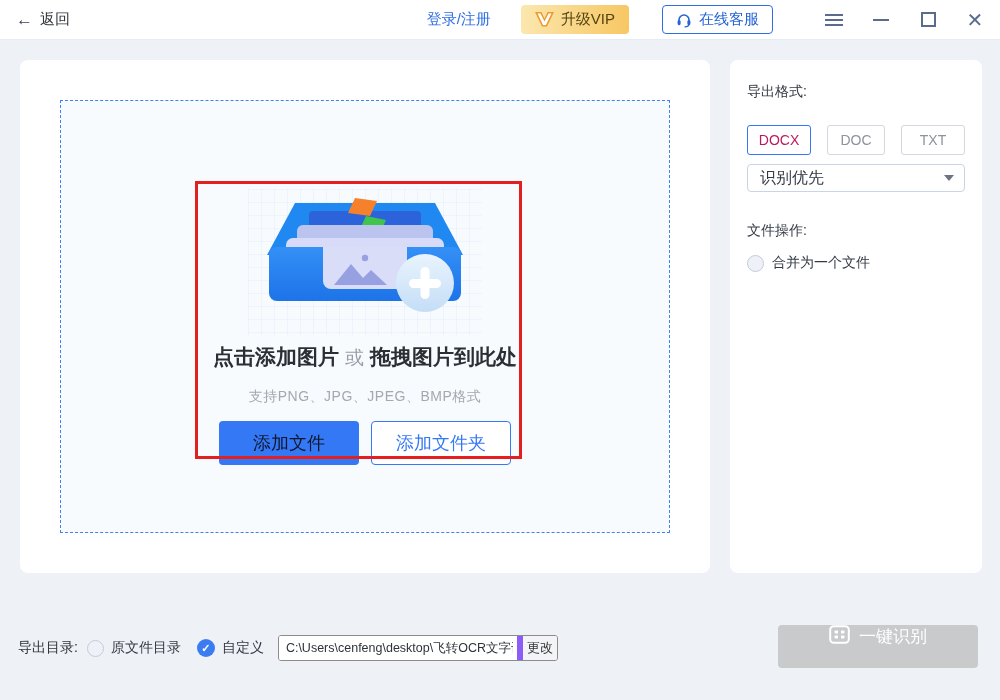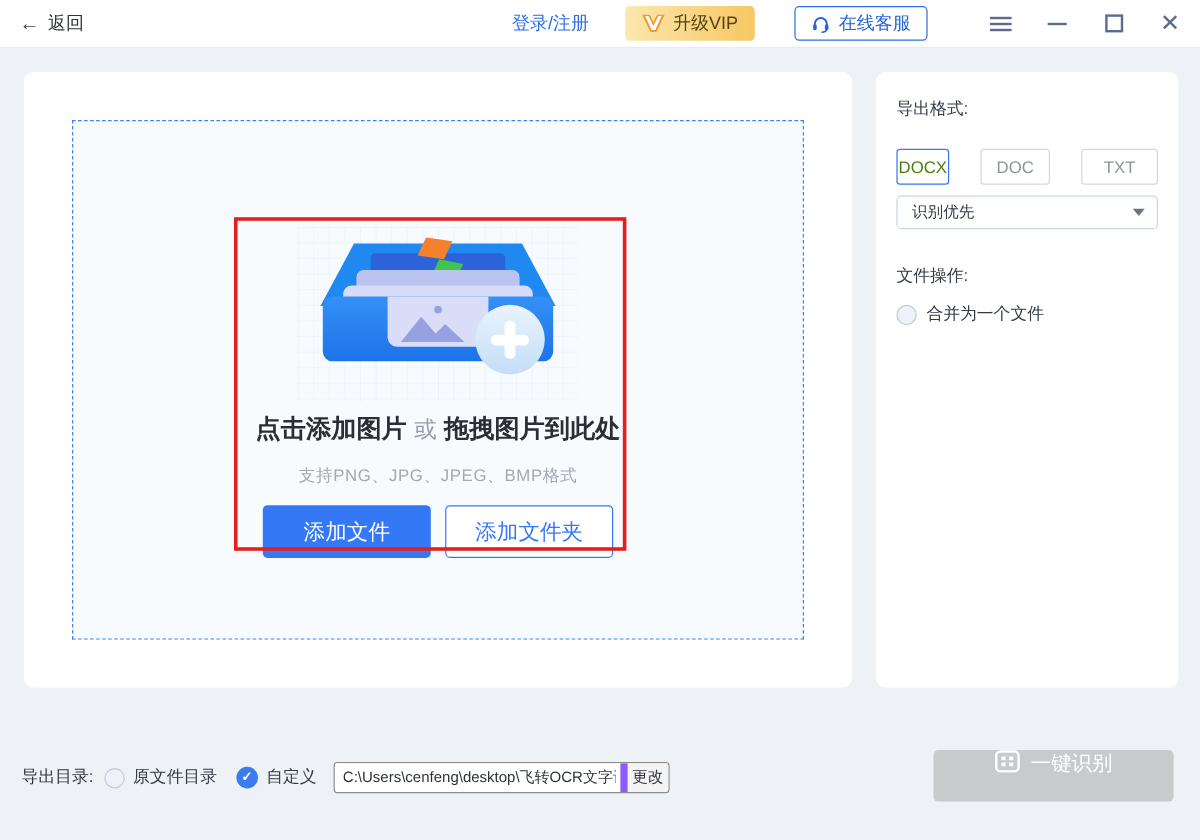--- a/index.html
+++ b/index.html
@@ -59,21 +59,21 @@
       linear-gradient(rgba(70,140,245,.06) 1px, transparent 1px),
       linear-gradient(90deg, rgba(70,140,245,.06) 1px, transparent 1px);
     background-size:13px 13px;
   }
   .dz-title { margin-top:8px; font-size:21px; font-weight:bold; color:#2b2e33; }
   .dz-title .or { font-weight:normal; color:#979ea8; padding:0 6px; font-size:19px; }
   .dz-hint { margin-top:17px; font-size:14px; color:#a3a9b1; letter-spacing:.5px; }
   .dz-buttons { margin-top:15px; display:flex; gap:12px; }
   .btn-addfile {
     width:140px; height:44px; border-radius:4px; border:none;
-    background:#3478f6; color:#ffffff; font-size:18px; cursor:pointer;
+    background:#3478f6; color:#0f172a; font-size:18px; cursor:pointer;
     font-family:inherit;
   }
   .btn-addfolder {
     width:140px; height:44px; border-radius:4px;
     background:#fff; border:1px solid #3478f6; color:#3478f6; font-size:18px; cursor:pointer;
     font-family:inherit;
   }
   .highlight-box {
     position:absolute; left:195px; top:181px; width:327px; height:278px;
     border:3px solid #e3201f; pointer-events:none; z-index:6;
@@ -84,30 +84,30 @@
     position:absolute; left:730px; top:60px; width:252px; height:513px;
     background:#fff; border-radius:8px; padding:22px 17px 0;
   }
   .side-label { font-size:14px; color:#333a44; }
   .format-row { margin-top:24px; display:flex; justify-content:space-between; }
   .fmt-btn {
     height:30px; border-radius:3px; background:#fff; cursor:pointer;
     border:1px solid #d3d8e0; color:#8d939d; font-size:14px; font-family:inherit;
     display:flex; align-items:center; justify-content:center;
   }
-  .fmt-docx { width:44px; border-color:#3478f6; color:#4d7c0f; }
+  .fmt-docx { width:64px; border-color:#3478f6; color:#be185d; }
   .fmt-doc { width:58px; }
   .fmt-txt { width:64px; }
   .label-effect { margin-top:30px; display:block; }
   .select-box {
     margin-top:9px; height:28px; border:1px solid #c9d4e6; border-radius:4px;
     display:flex; align-items:center; padding:0 10px 0 12px; cursor:pointer;
     background:#fff;
   }
-  .select-value { font-size:13px; color:#333a44; flex:1; }
+  .select-value { font-size:16px; color:#333a44; flex:1; }
   .caret { width:0; height:0; border-left:5px solid transparent; border-right:5px solid transparent; border-top:6px solid #6d747f; }
   .label-ops { margin-top:30px; display:block; }
   .radio-row { margin-top:14px; display:flex; align-items:center; gap:8px; cursor:pointer; }
   .radio-circle {
     width:17px; height:17px; border-radius:50%;
     border:1px solid #c3cbd9; background:#eef1f8; flex:0 0 auto;
   }
   .radio-label { font-size:14px; color:#333a44; }
 
   

